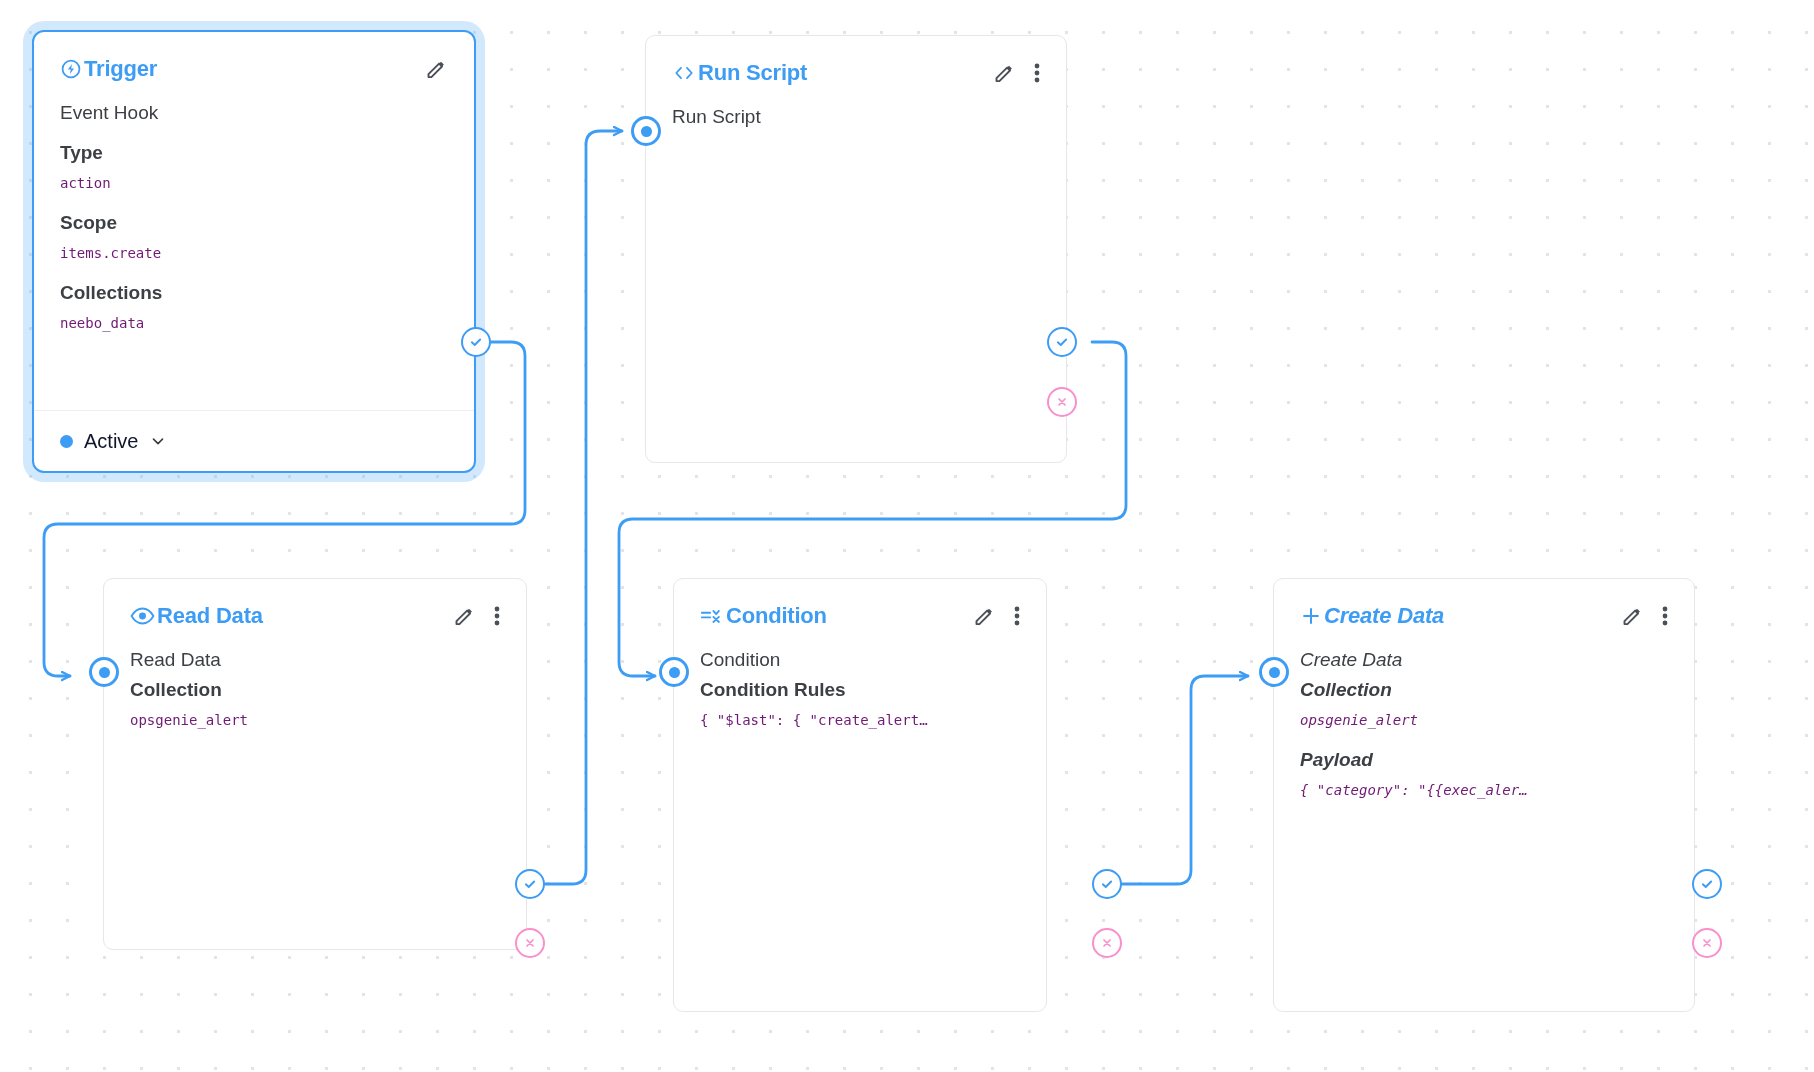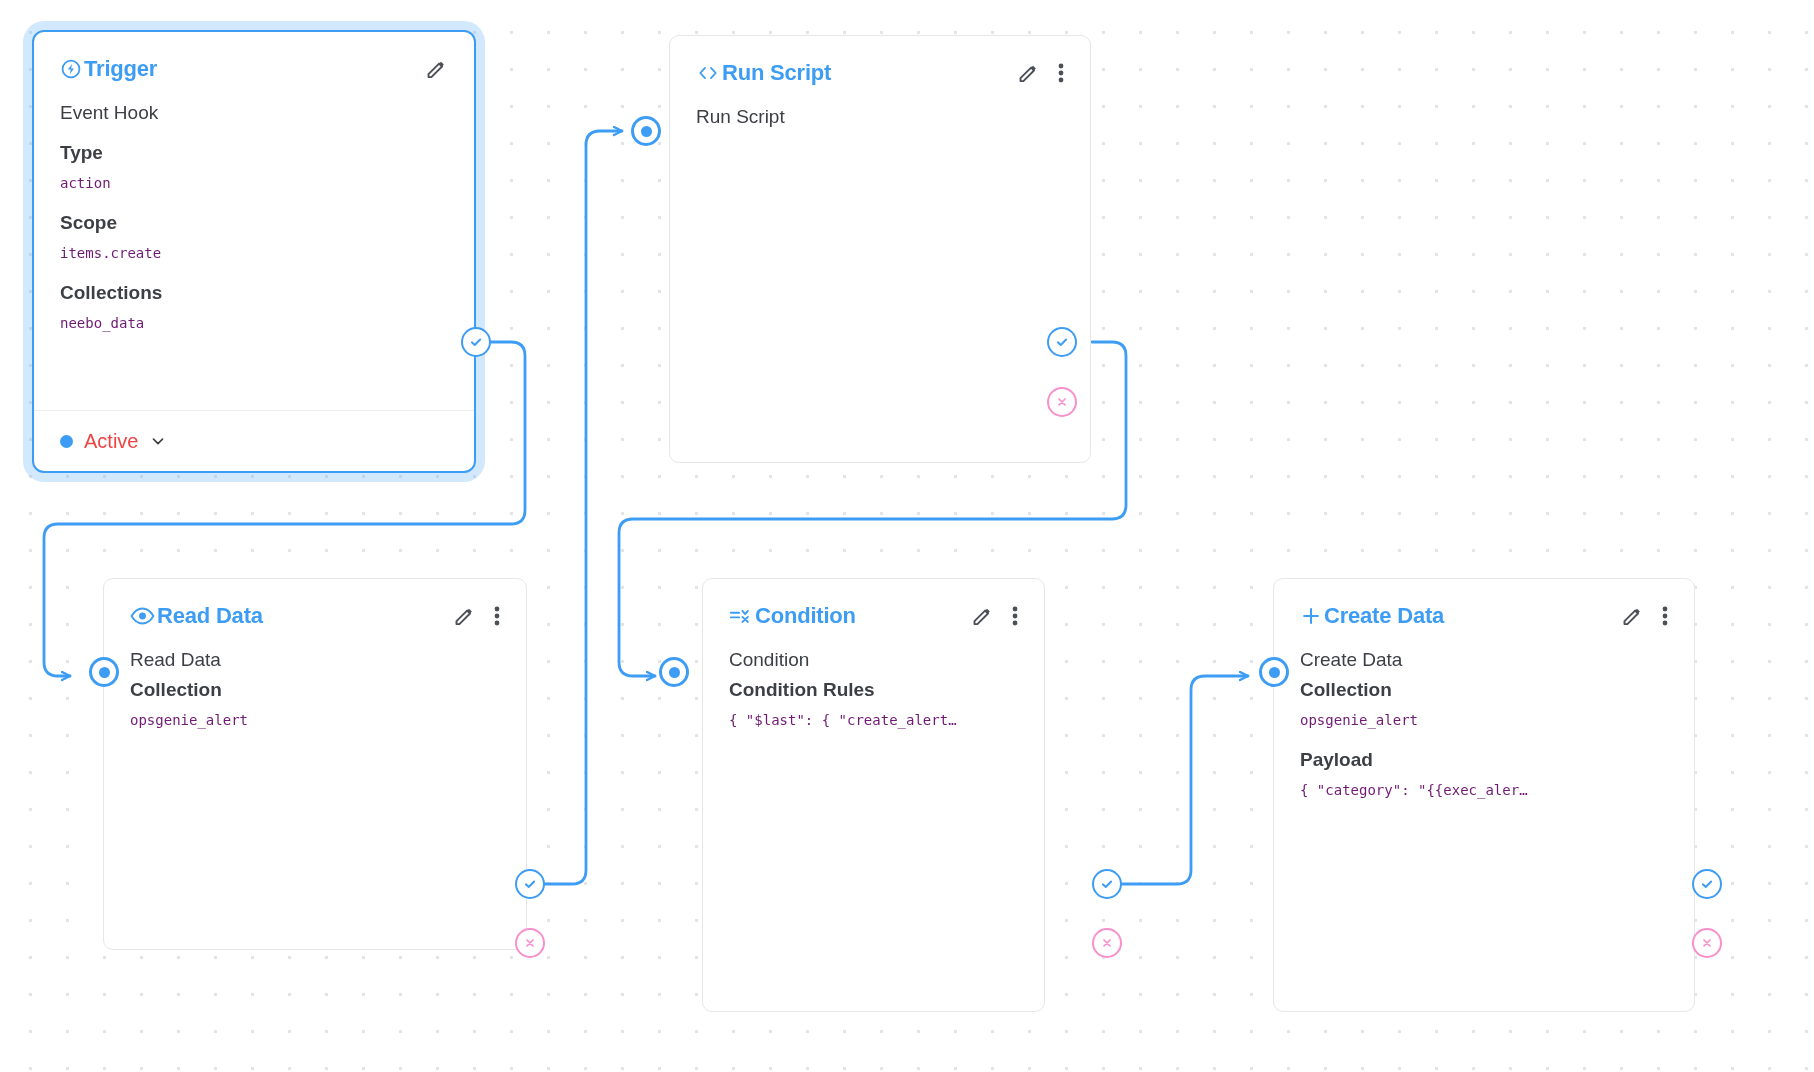--- a/index.html
+++ b/index.html
@@ -99,21 +99,21 @@
     gap: 11px;
   }
   .status-dot {
     width: 13px; height: 13px;
     border-radius: 50%;
     background: #3d9cf4;
     flex: 0 0 auto;
   }
   .status-text {
     font-size: 20px;
-    color: #ef4444;
+    color: #0f172a;
   }
 
   
   .port {
     position: absolute;
     width: 30px; height: 30px;
     border-radius: 50%;
     box-sizing: border-box;
     background: #ffffff;
     display: flex; align-items: center; justify-content: center;
@@ -206,21 +206,21 @@
         </svg>
       </span>
     </div>
   </div>
   <div class="port port-ok" style="left:461px; top:327px;">
     <svg width="18" height="18" viewBox="0 0 24 24">
       <path d="M6.5 12.4 L10.3 16 L17.5 8.6" fill="none" stroke="#3d9cf4" stroke-width="2.6" stroke-linecap="round" stroke-linejoin="round"></path>
     </svg>
   </div>
 
-  <div class="node" id="n-runscript" style="left:645px; top:35px; width:422px; height:428px;margin-left:24px;">
+  <div class="node" id="n-runscript" style="left:645px; top:35px; width:422px; height:428px;">
     <div class="node-head">
       <div class="node-title">
         <span class="ico">
           <svg width="24" height="20" viewBox="0 0 28 20">
             <path d="M10.5 4 L5 10 L10.5 16" fill="none" stroke="#3d9cf4" stroke-width="2.1" stroke-linecap="round" stroke-linejoin="round"></path>
             <path d="M17.5 4 L23 10 L17.5 16" fill="none" stroke="#3d9cf4" stroke-width="2.1" stroke-linecap="round" stroke-linejoin="round"></path>
           </svg>
         </span>
         <span>Run Script</span>
       </div>
@@ -294,21 +294,21 @@
     <svg width="18" height="18" viewBox="0 0 24 24">
       <path d="M6.5 12.4 L10.3 16 L17.5 8.6" fill="none" stroke="#3d9cf4" stroke-width="2.6" stroke-linecap="round" stroke-linejoin="round"></path>
     </svg>
   </div>
   <div class="port port-err" style="left:515px; top:928px;">
     <svg width="16" height="16" viewBox="0 0 24 24">
       <path d="M7.5 7.5 L16.5 16.5 M16.5 7.5 L7.5 16.5" fill="none" stroke="#f98fcb" stroke-width="2.6" stroke-linecap="round"></path>
     </svg>
   </div>
 
-  <div class="node" id="n-condition" style="left:673px; top:578px; width:343px; height:434px;margin-left:29px;">
+  <div class="node" id="n-condition" style="left:673px; top:578px; width:374px; height:434px;">
     <div class="node-head">
       <div class="node-title">
         <span class="ico">
           <svg width="24" height="20" viewBox="0 0 26 20">
             <path d="M2 6.5 H11 M2 11.5 H11" stroke="#3d9cf4" stroke-width="2" stroke-linecap="round"></path>
             <path d="M14.5 4.5 L17.5 8 L20.5 4.5" fill="none" stroke="#3d9cf4" stroke-width="2" stroke-linecap="round" stroke-linejoin="round"></path>
             <path d="M14.5 11 L20.5 16.5 M20.5 11 L14.5 16.5" stroke="#3d9cf4" stroke-width="2" stroke-linecap="round"></path>
           </svg>
         </span>
         <span>Condition</span>
@@ -340,21 +340,21 @@
     <svg width="18" height="18" viewBox="0 0 24 24">
       <path d="M6.5 12.4 L10.3 16 L17.5 8.6" fill="none" stroke="#3d9cf4" stroke-width="2.6" stroke-linecap="round" stroke-linejoin="round"></path>
     </svg>
   </div>
   <div class="port port-err" style="left:1092px; top:928px;">
     <svg width="16" height="16" viewBox="0 0 24 24">
       <path d="M7.5 7.5 L16.5 16.5 M16.5 7.5 L7.5 16.5" fill="none" stroke="#f98fcb" stroke-width="2.6" stroke-linecap="round"></path>
     </svg>
   </div>
 
-  <div class="node" id="n-createdata" style="left:1273px; top:578px; width:422px; height:434px;">
+  <div class="node" id="n-createdata" style="left:1273px; top:578px; width:422px; height:434px;font-style:italic;">
     <div class="node-head">
       <div class="node-title">
         <span class="ico">
           <svg width="22" height="22" viewBox="0 0 24 24">
             <path d="M12 4.5 V19.5 M4.5 12 H19.5" stroke="#3d9cf4" stroke-width="2.2" stroke-linecap="round"></path>
           </svg>
         </span>
         <span>Create Data</span>
       </div>
       <div class="head-actions">

